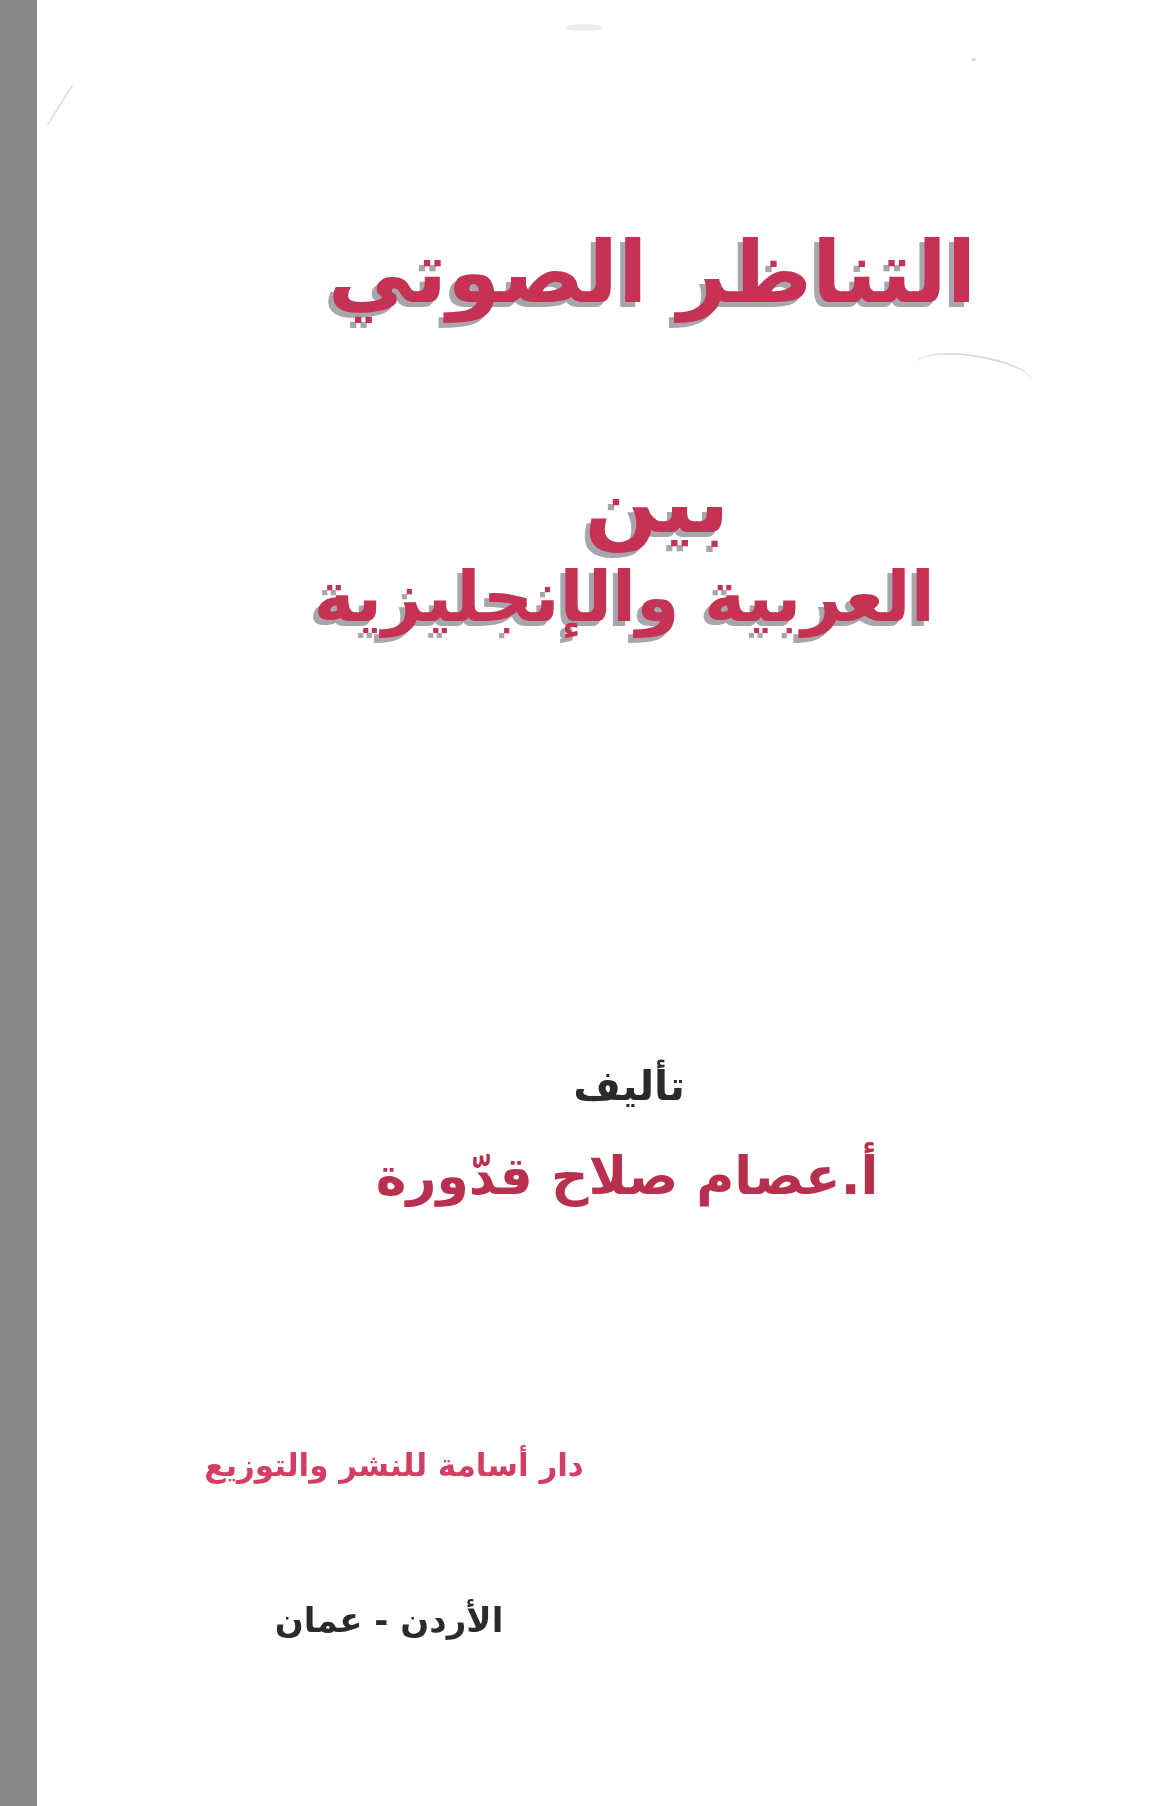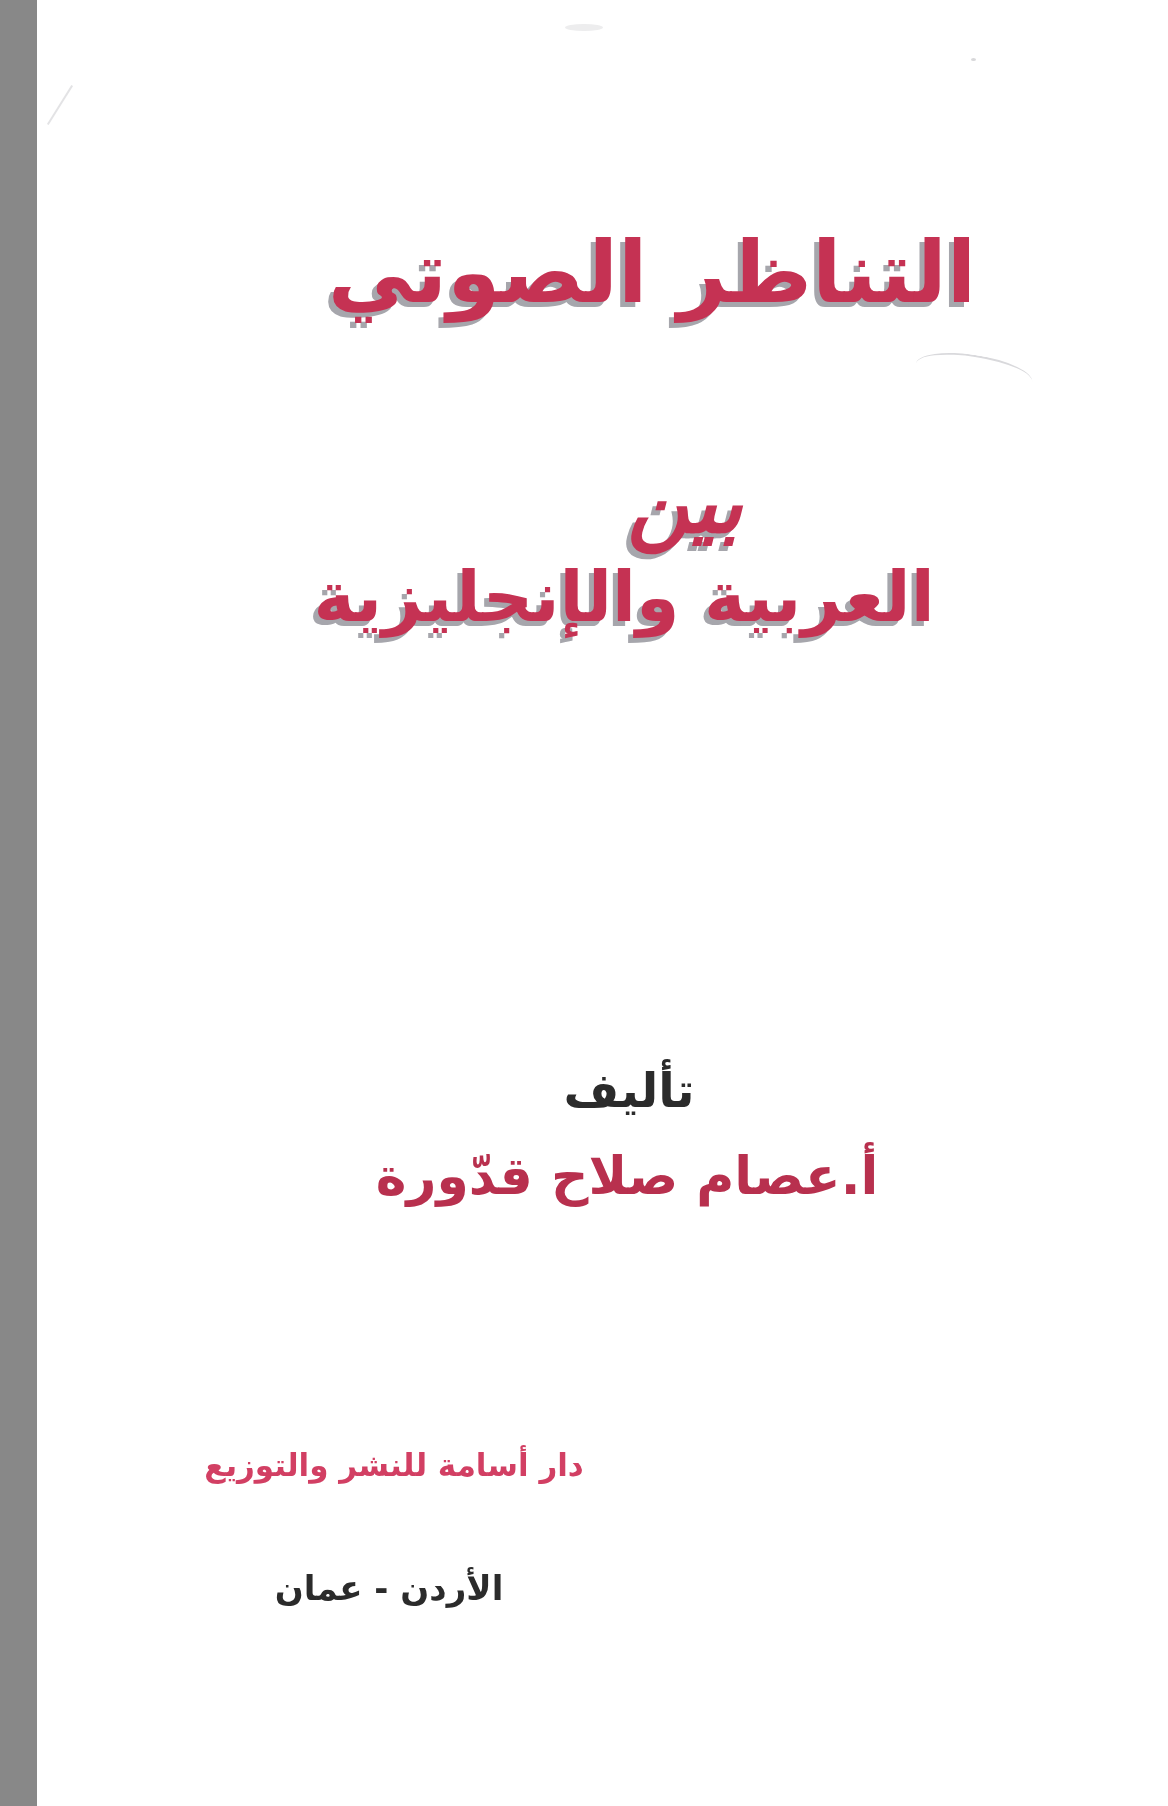--- a/index.html
+++ b/index.html
@@ -25,40 +25,40 @@
     transform: translateX(-50%);
     font-weight: bold;
   }
   
   .title-red {
     color: var(--title-red);
     text-shadow: -5px 5px 0 var(--shadow-gray);
     letter-spacing: -1px;
   }
   .title-1 { top: 222px; left: 615px; font-size: 86px; }
-  .title-2 { top: 452px; left: 648px; font-size: 86px; font-style: italic; }
+  .title-2 { top: 452px; left: 620px; font-size: 86px; }
   .title-3 { top: 556px; left: 587px; font-size: 70px; }
 
   .byline-label {
     top: 1062px; left: 592px;
-    font-size: 48px;
+    font-size: 41px;
     color: var(--ink-black);
   }
   .author-name {
     top: 1146px; left: 590px;
     font-size: 52px;
     color: var(--author-red);
   }
   .publisher-name {
     top: 1447px; left: 357px;
     font-size: 31px;
     color: var(--publisher-red);
   }
   .publisher-location {
-    top: 1568px; left: 352px;
+    top: 1600px; left: 352px;
     font-size: 34px;
     color: var(--ink-black);
   }
 
   
   .artifact { position: absolute; pointer-events: none; }
   .artifact-scratch-tr {
     left: 878px; top: 355px;
     width: 118px; height: 34px;
     border: none;

